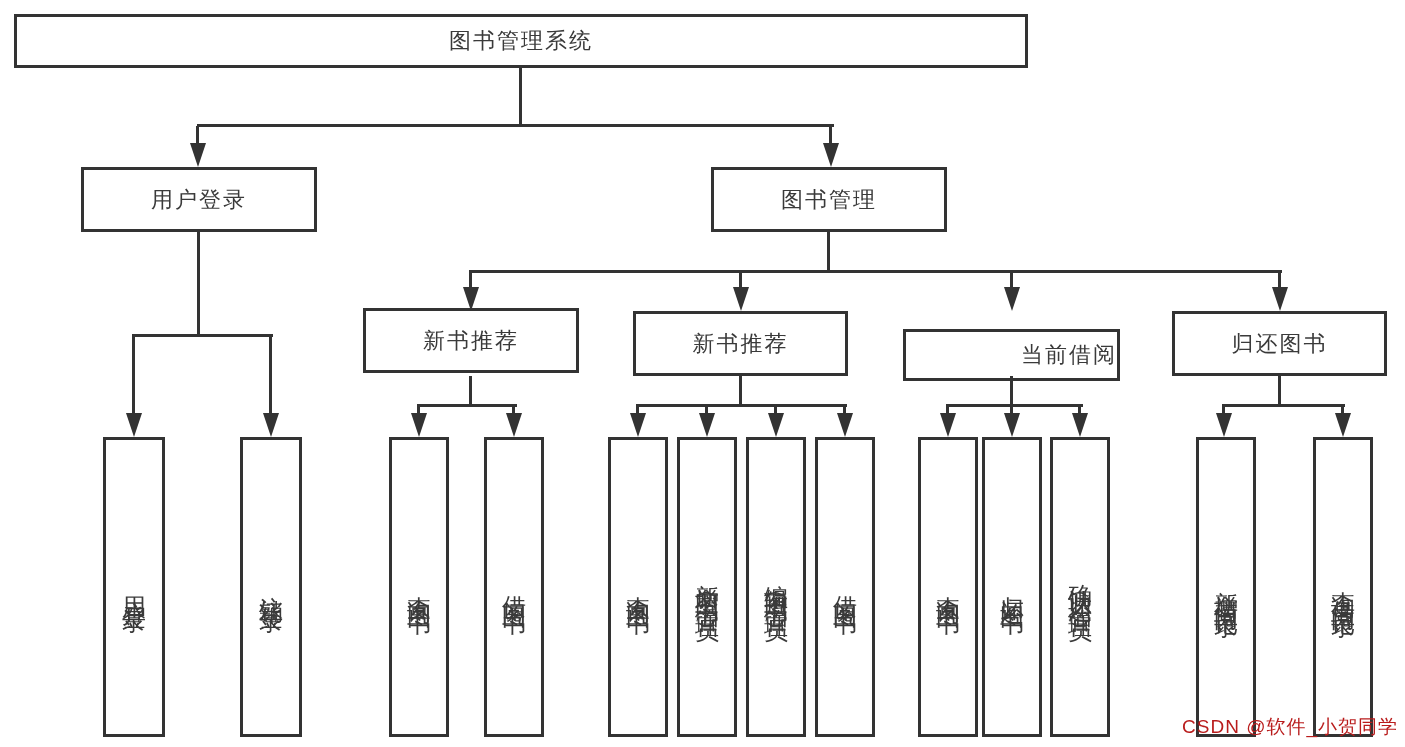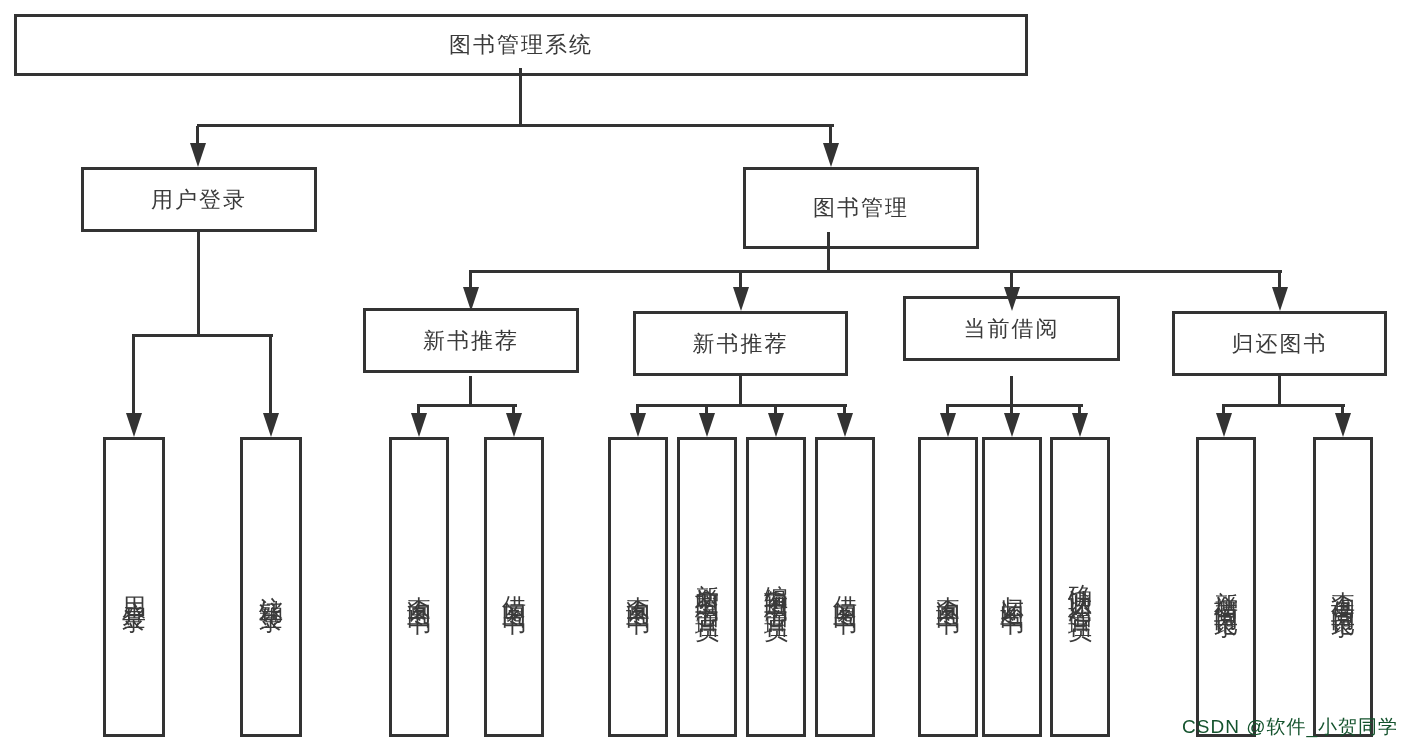--- a/index.html
+++ b/index.html
@@ -37,52 +37,52 @@
   .tri{
     position:absolute;width:0;height:0;
     border-left:8px solid transparent;
     border-right:8px solid transparent;
     border-top:24px solid #333;
   }
   .watermark{
     position:absolute;
     right:7px;top:714px;
     font-size:19px;
-    color:#14532d;
+    color:#b91c1c;
     letter-spacing:1px;
     z-index:10;
     white-space:nowrap;
   }
 </style>
 </head>
 <body>
 
 <div class="canvas">
 
-  <div class="node h" style="left:14px;top:14px;width:1014px;height:62px;">
+  <div class="node h" style="left:14px;top:14px;width:1014px;height:54px;">
     <span>图书管理系统</span>
   </div>
 
   <div class="node h" style="left:81px;top:167px;width:236px;height:65px;">
     <span>用户登录</span>
   </div>
 
-  <div class="node h" style="left:711px;top:167px;width:236px;height:82px;margin-left:32px;">
+  <div class="node h" style="left:711px;top:167px;width:236px;height:65px;">
     <span>图书管理</span>
   </div>
 
   <div class="node h" style="left:363px;top:308px;width:216px;height:65px;">
     <span>新书推荐</span>
   </div>
 
   <div class="node h" style="left:633px;top:311px;width:215px;height:65px;">
     <span>新书推荐</span>
   </div>
 
-  <div class="node h" style="left:903px;top:296px;width:217px;height:65px;">
+  <div class="node h" style="left:903px;top:329px;width:217px;height:52px;justify-content:flex-end;">
     <span>当前借阅</span>
   </div>
 
   <div class="node h" style="left:1172px;top:311px;width:215px;height:65px;">
     <span>归还图书</span>
   </div>
 
   <div class="node v" style="left:103px;top:437px;width:62px;height:300px;">
     <span>用户登录</span>
   </div>

